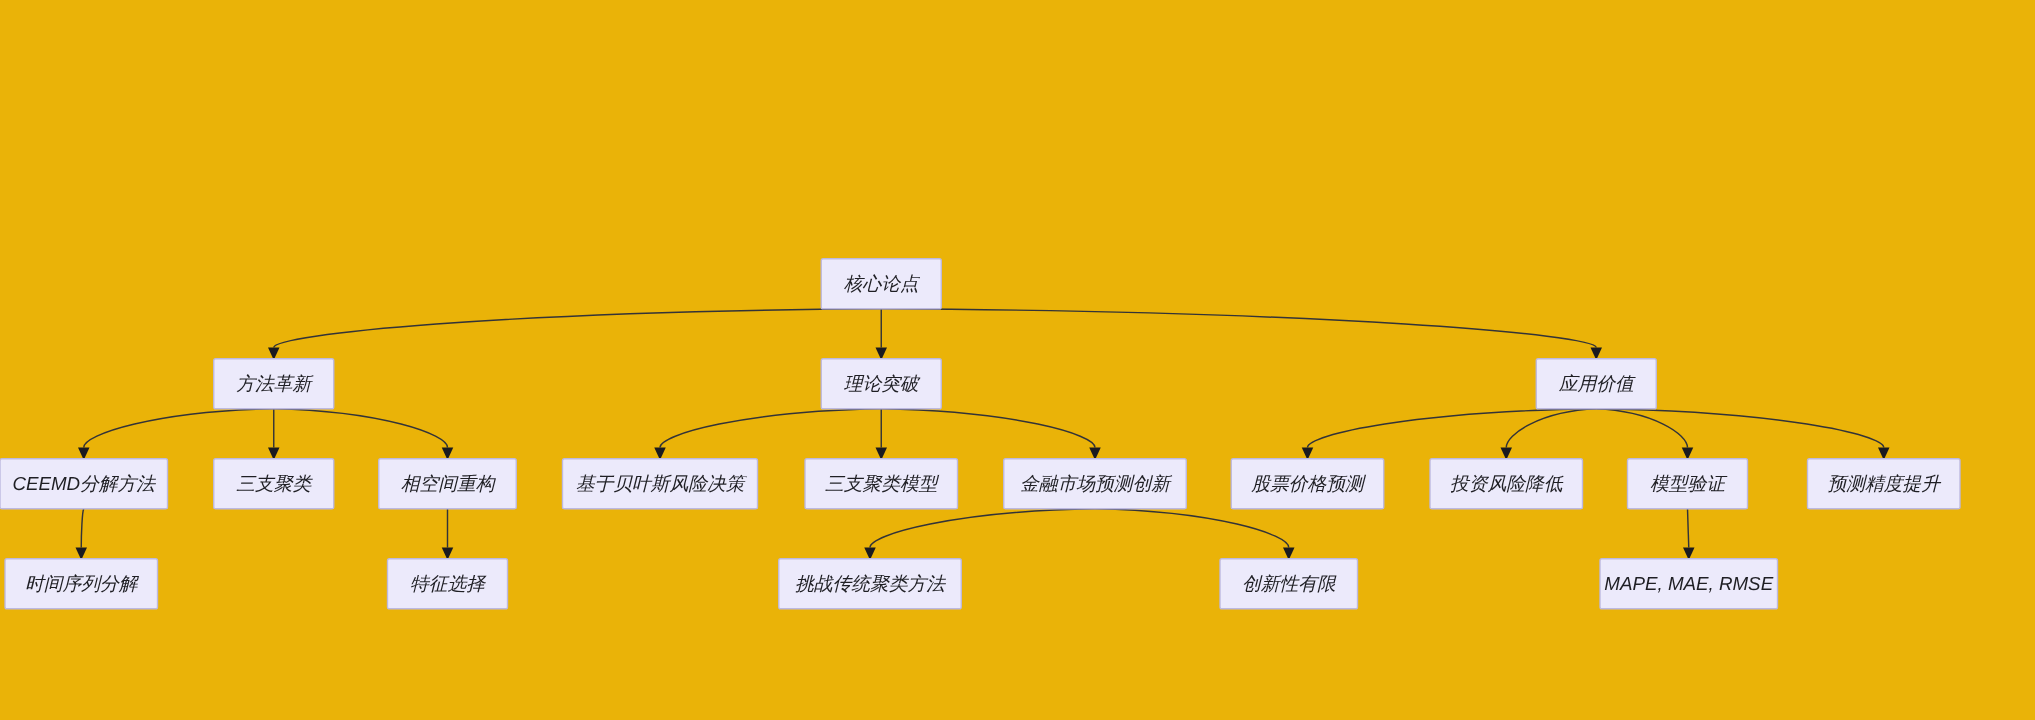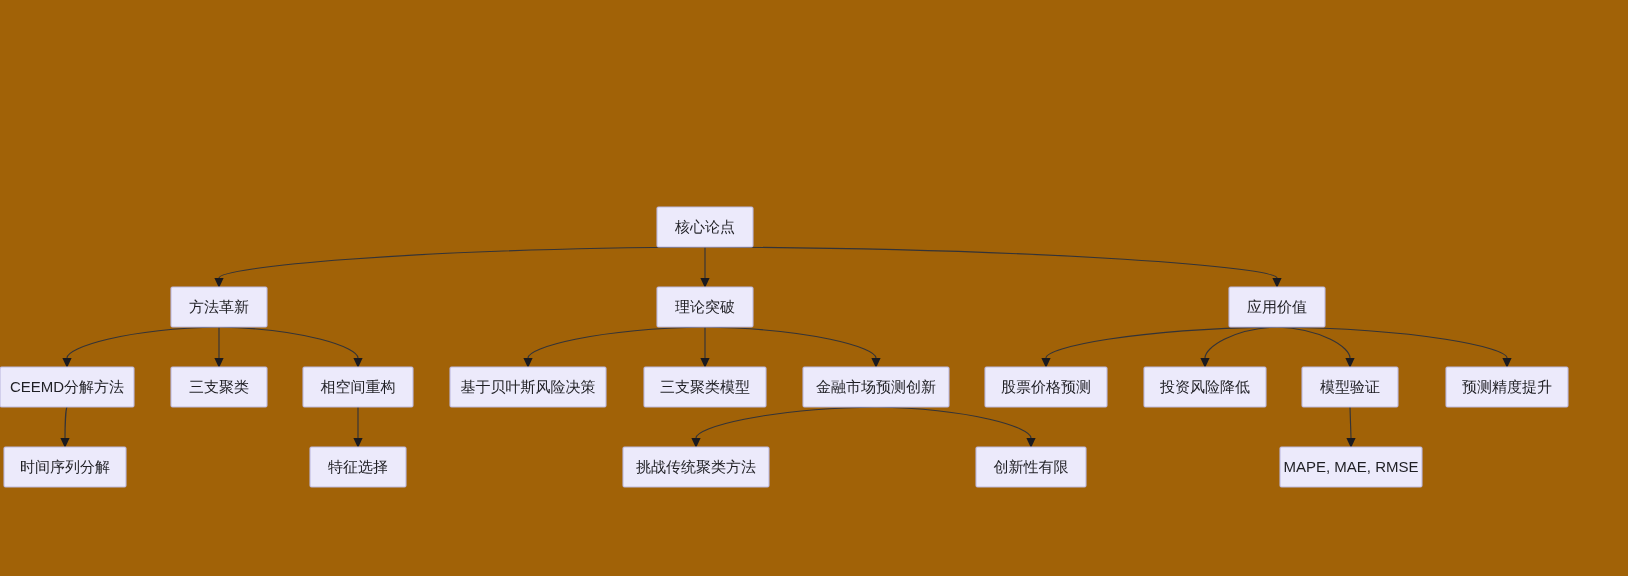--- a/index.html
+++ b/index.html
@@ -4,23 +4,24 @@
 <style>
   html, body {
     margin: 0;
     padding: 0;
     background: #ffffff;
   }
   #canvas {
     position: relative;
     width: 1628px;
     height: 576px;
-    background: #a16207;
+    background: #eab308;
     overflow: hidden;
     font-family: "Liberation Sans", "DejaVu Sans", sans-serif;
+    font-style: italic;
   }
   svg#flow {
     position: absolute;
     left: 0;
     top: 0;
     width: 1628px;
     height: 576px;
     display: block;
   }
   .node-rect {

